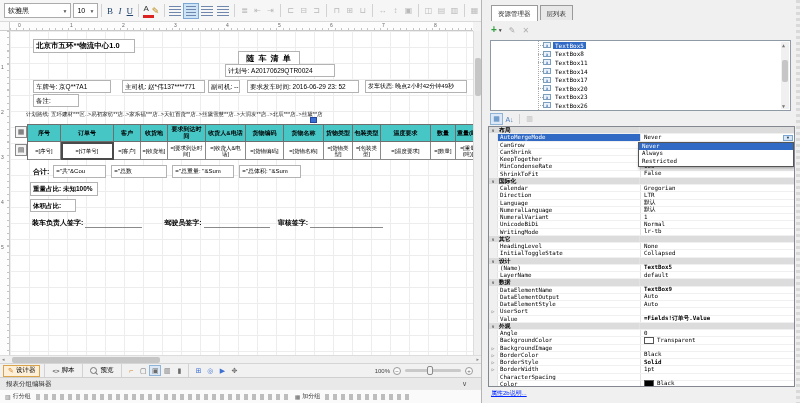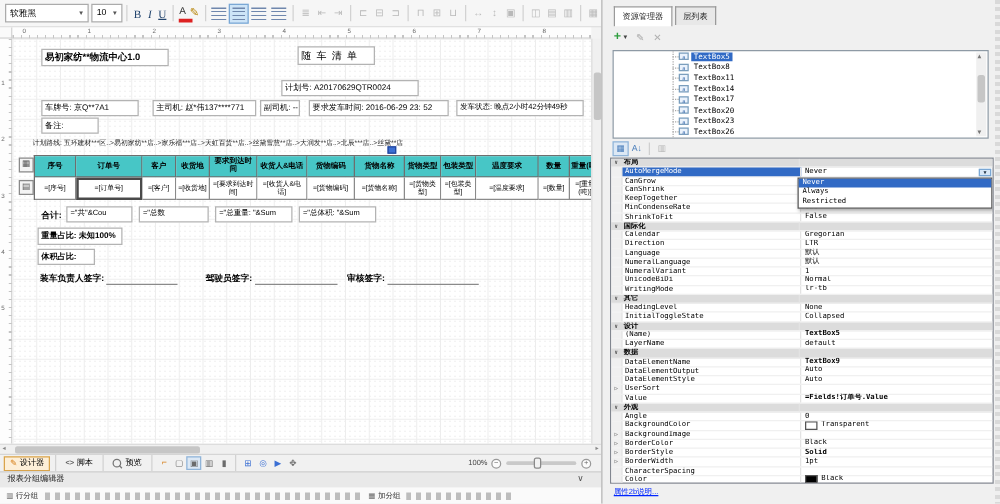--- a/index.html
+++ b/index.html
@@ -38,21 +38,21 @@
   .vruler span{position:absolute;left:1px;font-size:5px;color:#666;}
   .page{position:absolute;left:10px;top:9px;width:463px;height:324px;background:#fff;overflow:hidden;
     background-image:
       linear-gradient(#ededed 1px,transparent 1px),
       linear-gradient(90deg,#ededed 1px,transparent 1px),
       radial-gradient(#dedede 0.5px,transparent 0.6px);
     background-size:19px 16px,19px 16px,4px 4px;}
   .cv-box{position:absolute;background:#fff;border:1px solid #b3b3b3;font-size:6.5px;line-height:11px;
     padding:0 2px;white-space:nowrap;overflow:hidden;box-sizing:border-box;}
   .company{left:23px;top:8px;width:102px;height:14px;font-weight:bold;font-size:7.5px;}
-  .rtitle{left:228px;top:6px;width:62px;height:15px;font-weight:normal;font-size:8px;letter-spacing:1px;line-height:13px;}
+  .rtitle{left:228px;top:20px;width:62px;height:15px;font-weight:bold;font-size:8px;text-align:center;letter-spacing:1px;line-height:13px;}
   .planno{left:215px;top:33px;width:110px;height:13px;}
   .veh1{left:23px;top:49px;width:78px;height:13px;}
   .veh2{left:112px;top:49px;width:83px;height:13px;}
   .veh3{left:198px;top:49px;width:32px;height:13px;}
   .veh4{left:237px;top:49px;width:112px;height:13px;}
   .veh5{left:355px;top:49px;width:102px;height:13px;font-size:6px;}
   .remark{left:23px;top:63px;width:46px;height:13px;}
   .route{position:absolute;left:16px;top:80px;width:372px;height:10px;font-size:5.5px;color:#222;white-space:nowrap;overflow:hidden;}
   .selind{position:absolute;left:300px;top:86px;width:7px;height:6px;background:#3b6fd4;border:1px solid #24479c;box-sizing:border-box;}
   .rowhandle{position:absolute;left:5px;width:12px;height:12px;background:#f4f4f4;border:1px solid #8a8a8a;
@@ -229,21 +229,21 @@
       </div>
     <div class="vruler" id="vruler">
         <span style="top: 33px;">1</span>
         <span style="top: 78px;">2</span>
         <span style="top: 123px;">3</span>
         <span style="top: 168px;">4</span>
         <span style="top: 213px;">5</span>
       </div>
 
     <div class="page">
-      <div class="cv-box company">易初家纺**物流中心1.0</div>
+      <div class="cv-box company">北京市五环**物流中心1.0</div>
       <div class="cv-box rtitle">随 车 清 单</div>
       <div class="cv-box planno">计划号: A20170629QTR0024</div>
       <div class="cv-box veh1">车牌号: 京Q**7A1</div>
       <div class="cv-box veh2">主司机: 赵*伟137****771</div>
       <div class="cv-box veh3">副司机: --</div>
       <div class="cv-box veh4">要求发车时间: 2016-06-29 23: 52</div>
       <div class="cv-box veh5">发车状态: 晚点2小时42分钟49秒</div>
       <div class="cv-box remark">备注:</div>
       <div class="route">计划路线: 五环建材***区..&gt;易初家纺**店..&gt;家乐福***店..&gt;天虹百货**店..&gt;丝黛雪慧**店..&gt;大润发**店..&gt;北辰***店..&gt;丝黛**店</div>
       <div class="selind"></div>

